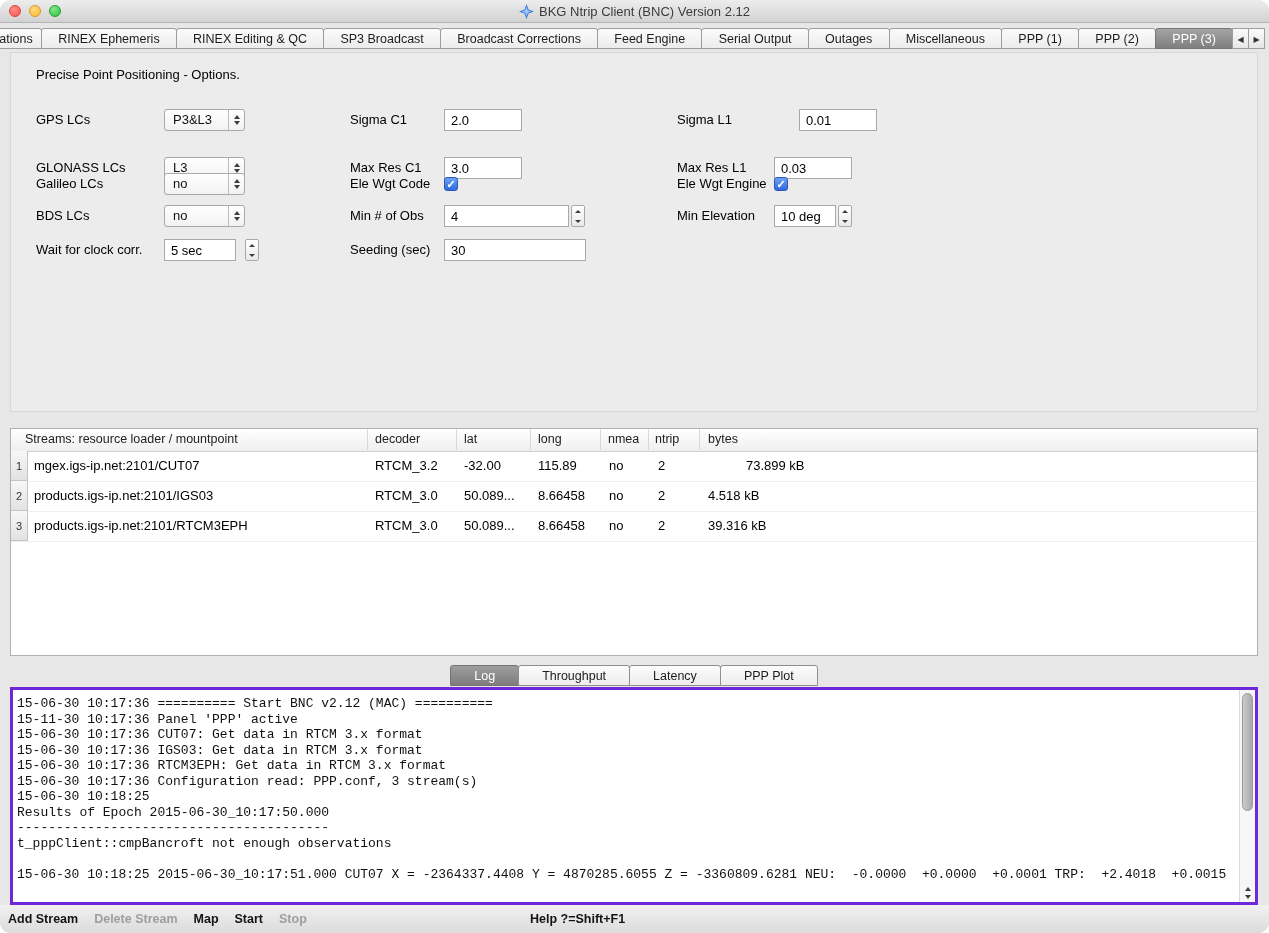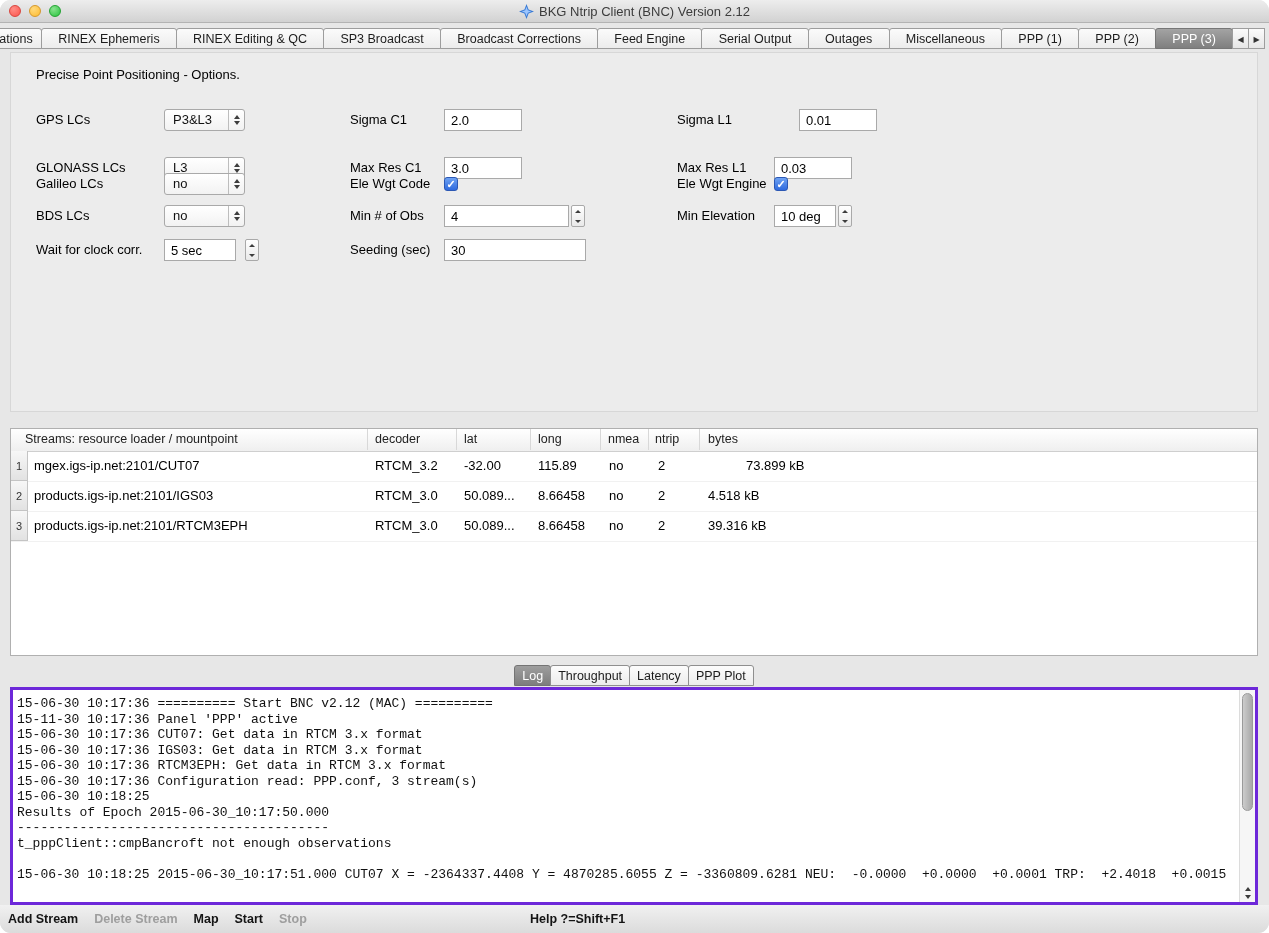--- a/index.html
+++ b/index.html
@@ -65,21 +65,21 @@
     border-bottom:1px solid #cfcfcf;}
   .st-h{position:absolute;top:0;height:21px;line-height:21px;box-sizing:border-box;font-size:12.5px;color:#222;
     border-right:1px solid #d8d8d8;padding-left:7px;white-space:nowrap;overflow:hidden;}
   .st-row{position:absolute;left:0;right:0;height:30px;border-bottom:1px solid #f1f1f1;}
   .st-gutter{position:absolute;left:0;top:0;width:17px;height:30px;box-sizing:border-box;
     background:linear-gradient(#f7f7f7,#e2e2e2);border-right:1px solid #c4c4c4;border-bottom:1px solid #c4c4c4;
     font-size:11px;color:#333;text-align:center;line-height:30px;}
   .st-c{position:absolute;top:0;line-height:30px;white-space:nowrap;color:#000;}
   
   .bottom-tabs{position:absolute;top:665px;left:0;right:0;height:21px;display:flex;justify-content:center;}
-  .btab{height:21px;line-height:21px;padding:0 7px;box-sizing:border-box;border:1px solid #8f8f8f;margin-left:-1px;
+  .btab{height:21px;line-height:21px;padding:0 23px;box-sizing:border-box;border:1px solid #8f8f8f;margin-left:-1px;
     background:linear-gradient(#fcfcfc,#ececec);border-radius:3px 3px 0 0;font-size:12.5px;color:#1c1c1c;}
   .btab.selected{background:linear-gradient(#9e9e9e,#7d7d7d);color:#fff;border-color:#747474;}
   
   .log{position:absolute;left:10px;top:687px;width:1248px;height:218px;box-sizing:border-box;
     border:3px solid #6d28d9;background:#fff;overflow:hidden;}
   .log-inner{position:absolute;left:4px;top:6px;right:17px;bottom:2px;overflow:hidden;
     font-family:"Liberation Mono",monospace;font-size:13px;color:#111;}
   .log-line{white-space:pre;line-height:15.5px;min-height:15.5px;}
   .log-scroll{position:absolute;top:0;right:0;bottom:0;width:15px;background:#f6f6f6;border-left:1px solid #dcdcdc;}
   .thumb{position:absolute;left:2px;right:2px;top:3px;height:118px;border-radius:6px;

